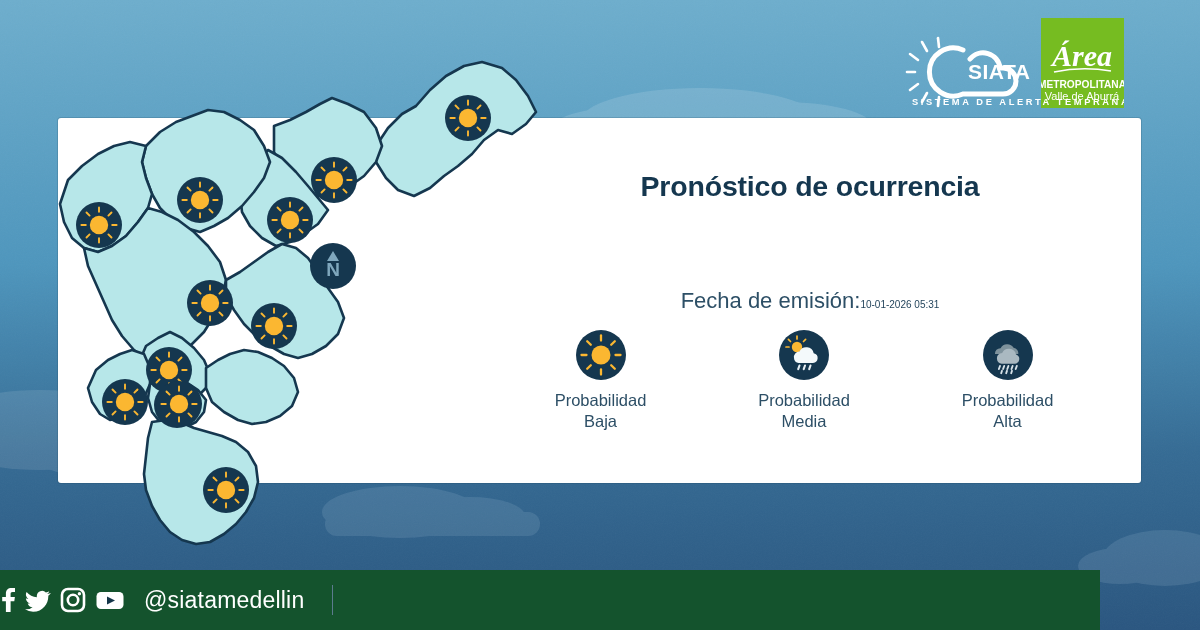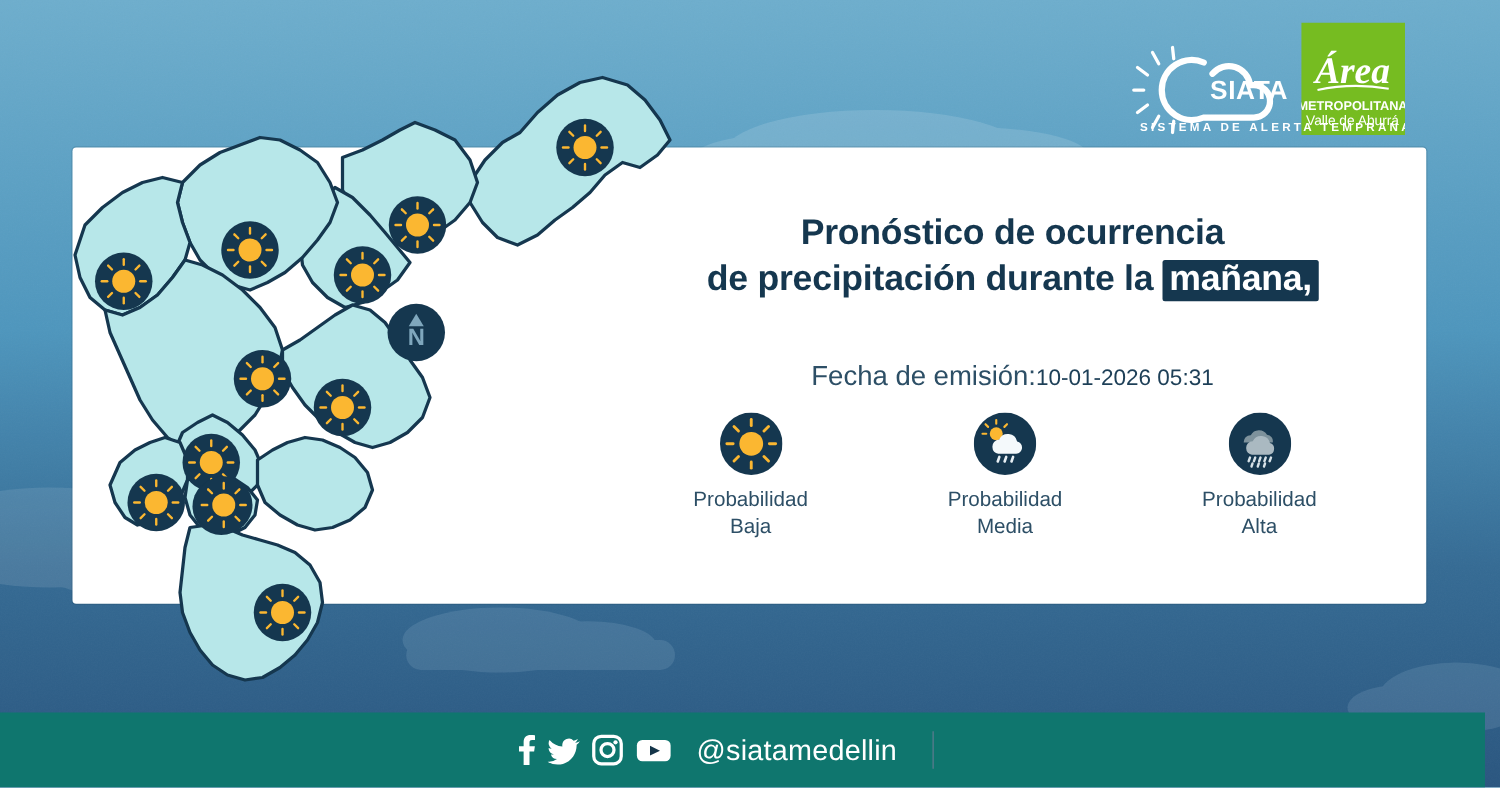--- a/index.html
+++ b/index.html
@@ -46,42 +46,42 @@
     line-height:1.02;
   }
   #emitline {
     position:absolute; left:505px; top:288px; width:610px;
     text-align:center;
     color:#2d4f66;
     font-size:16.5px;
     white-space:nowrap;
   }
   #emitline .lab { font-size:22px; }
-  #emitline .val { font-size:18px; margin-left:0; color:#1d3f57;text-align:right; }
+  #emitline .val { font-size:10px; margin-left:0; color:#1d3f57;text-align:right; }
   
   #legend {
     position:absolute; left:505px; top:330px; width:610px;
     display:flex; justify-content:space-between;
     padding:0 20px 0 8px;
   }
   .leg-item { width:175px; text-align:center; }
   .leg-ico { width:50px; height:50px; margin:0 auto 10px auto; display:block; }
   .leg-lab {
     color:#2d4f66; font-size:16.5px; line-height:1.30; white-space:pre-line;
   }
   
   #logos { position:absolute; right:76px; top:18px; display:flex; align-items:flex-end; gap:8px; }
   #siata-logo { width:128px; height:72px; }
   #area-logo { width:83px; height:90px; }
   #tagline { position:absolute; right:76px; top:93px; width:212px; }
   
   #footer {
-    position:absolute; left:0; bottom:0; width:1188px; height:60px;
-    background:#0f766e;
-    display:flex; align-items:center; justify-content:center;
+    position:absolute; left:0; bottom:0; width:1100px; height:60px;
+    background:#14532d;
+    display:flex; align-items:center; 
   }
   #footer .social { display:flex; align-items:center; gap:9px; margin-right:19px; }
   #footer .handle { color:#ffffff; font-size:23px; letter-spacing:.2px; }
   #footer .divide { width:1px; height:30px; background:#5c7b8e; margin:0 28px; }
   #footer .site { color:#ffffff; font-size:23px; letter-spacing:.2px; }
 </style>
 </head>
 <body>
 
 <div id="backdrop">
@@ -234,23 +234,20 @@
     <g transform="translate(275,216)">
       <circle cx="0" cy="0" r="23" fill="#15374f"></circle>
       <polygon points="0,-15 -6,-5 6,-5" fill="#7fa7bd"></polygon>
       <text x="0" y="10" text-anchor="middle" font-family="Liberation Sans, sans-serif" font-size="19" font-weight="bold" fill="#7fa7bd">N</text>
     </g>
   </svg>
 </div>
 
 <div id="headline">
   <div>Pronóstico de ocurrencia</div>
-  <div>
-    <span>de precipitación durante la </span><span class="hl">mañana,</span>
-  </div>
 </div>
 
 <div id="emitline">
   <span class="lab">Fecha de emisión:</span><span class="val">10-01-2026 05:31</span>
 </div>
 
 <div id="legend">
 
   <div class="leg-item">
     <svg class="leg-ico" viewBox="0 0 50 50">

